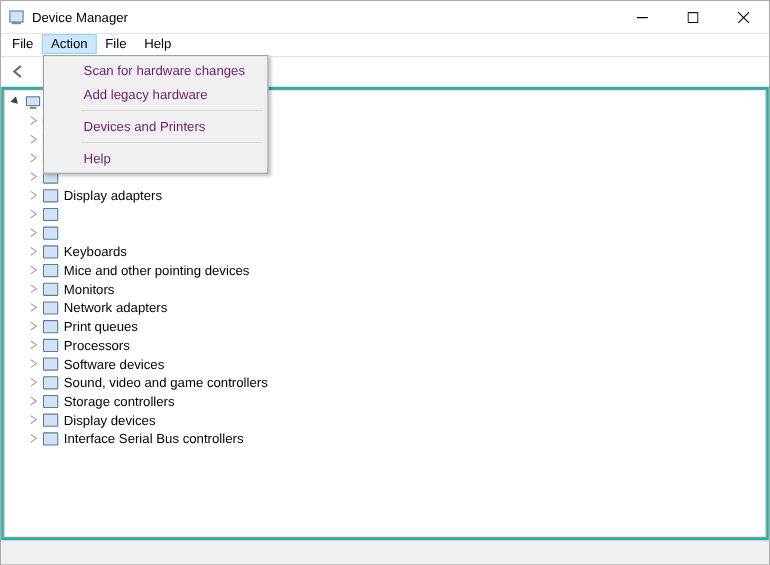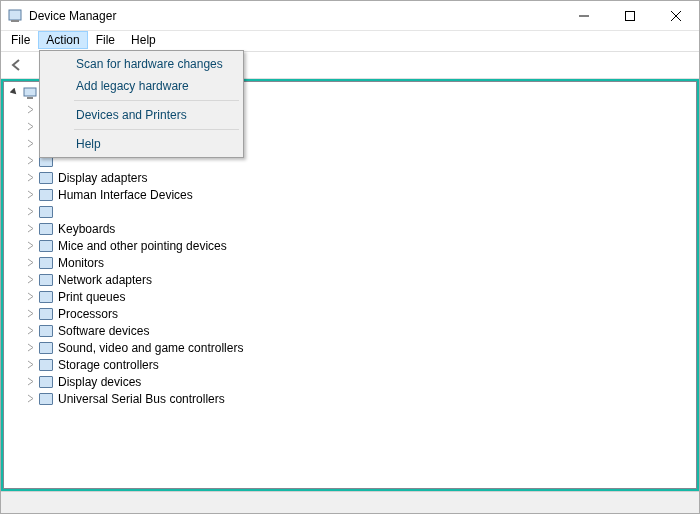--- a/index.html
+++ b/index.html
@@ -115,21 +115,21 @@
     width: 28px;
     background:#f0f0f0;
   }
   .dd-item {
     position: relative;
     height: 22px;
     display:flex;
     align-items:center;
     padding-left: 34px;
     font-size: 12px;
-    color:#0c4a6e;
+    color:#701a75;
   }
   .dd-sep {
     height: 1px;
     background: #d7d7d7;
     margin: 3px 2px 3px 32px;
   }
   
   .statusbar {
     height: 22px;
     border-top: 1px solid #d0d0d0;
@@ -265,21 +265,20 @@
   </div>
           <div class="tree-row">
     <span class="expander">
       <svg width="9" height="9" viewBox="0 0 9 9">
                 <path d="M2 1 L7 4.5 L2 8" fill="none" stroke="#a0a0a0" stroke-width="1"></path>
               </svg>
     </span>
     <span class="dev-icon">
       <span class="ibox"></span>
     </span>
-    <span class="dev-label">Human Interface Devices</span>
   </div>
           <div class="tree-row">
     <span class="expander">
       <svg width="9" height="9" viewBox="0 0 9 9">
                 <path d="M2 1 L7 4.5 L2 8" fill="none" stroke="#a0a0a0" stroke-width="1"></path>
               </svg>
     </span>
     <span class="dev-icon">
       <span class="ibox"></span>
     </span>
@@ -396,21 +395,21 @@
   </div>
           <div class="tree-row">
     <span class="expander">
       <svg width="9" height="9" viewBox="0 0 9 9">
                 <path d="M2 1 L7 4.5 L2 8" fill="none" stroke="#a0a0a0" stroke-width="1"></path>
               </svg>
     </span>
     <span class="dev-icon">
       <span class="ibox"></span>
     </span>
-    <span class="dev-label">Universal Serial Bus controllers</span>
+    <span class="dev-label">Interface Serial Bus controllers</span>
   </div>
         </div>
     </div>
   </div>
 </div>
 
 <div class="statusbar"></div>
 
 <div class="dropdown">
   <div class="dd-gutter"></div>

